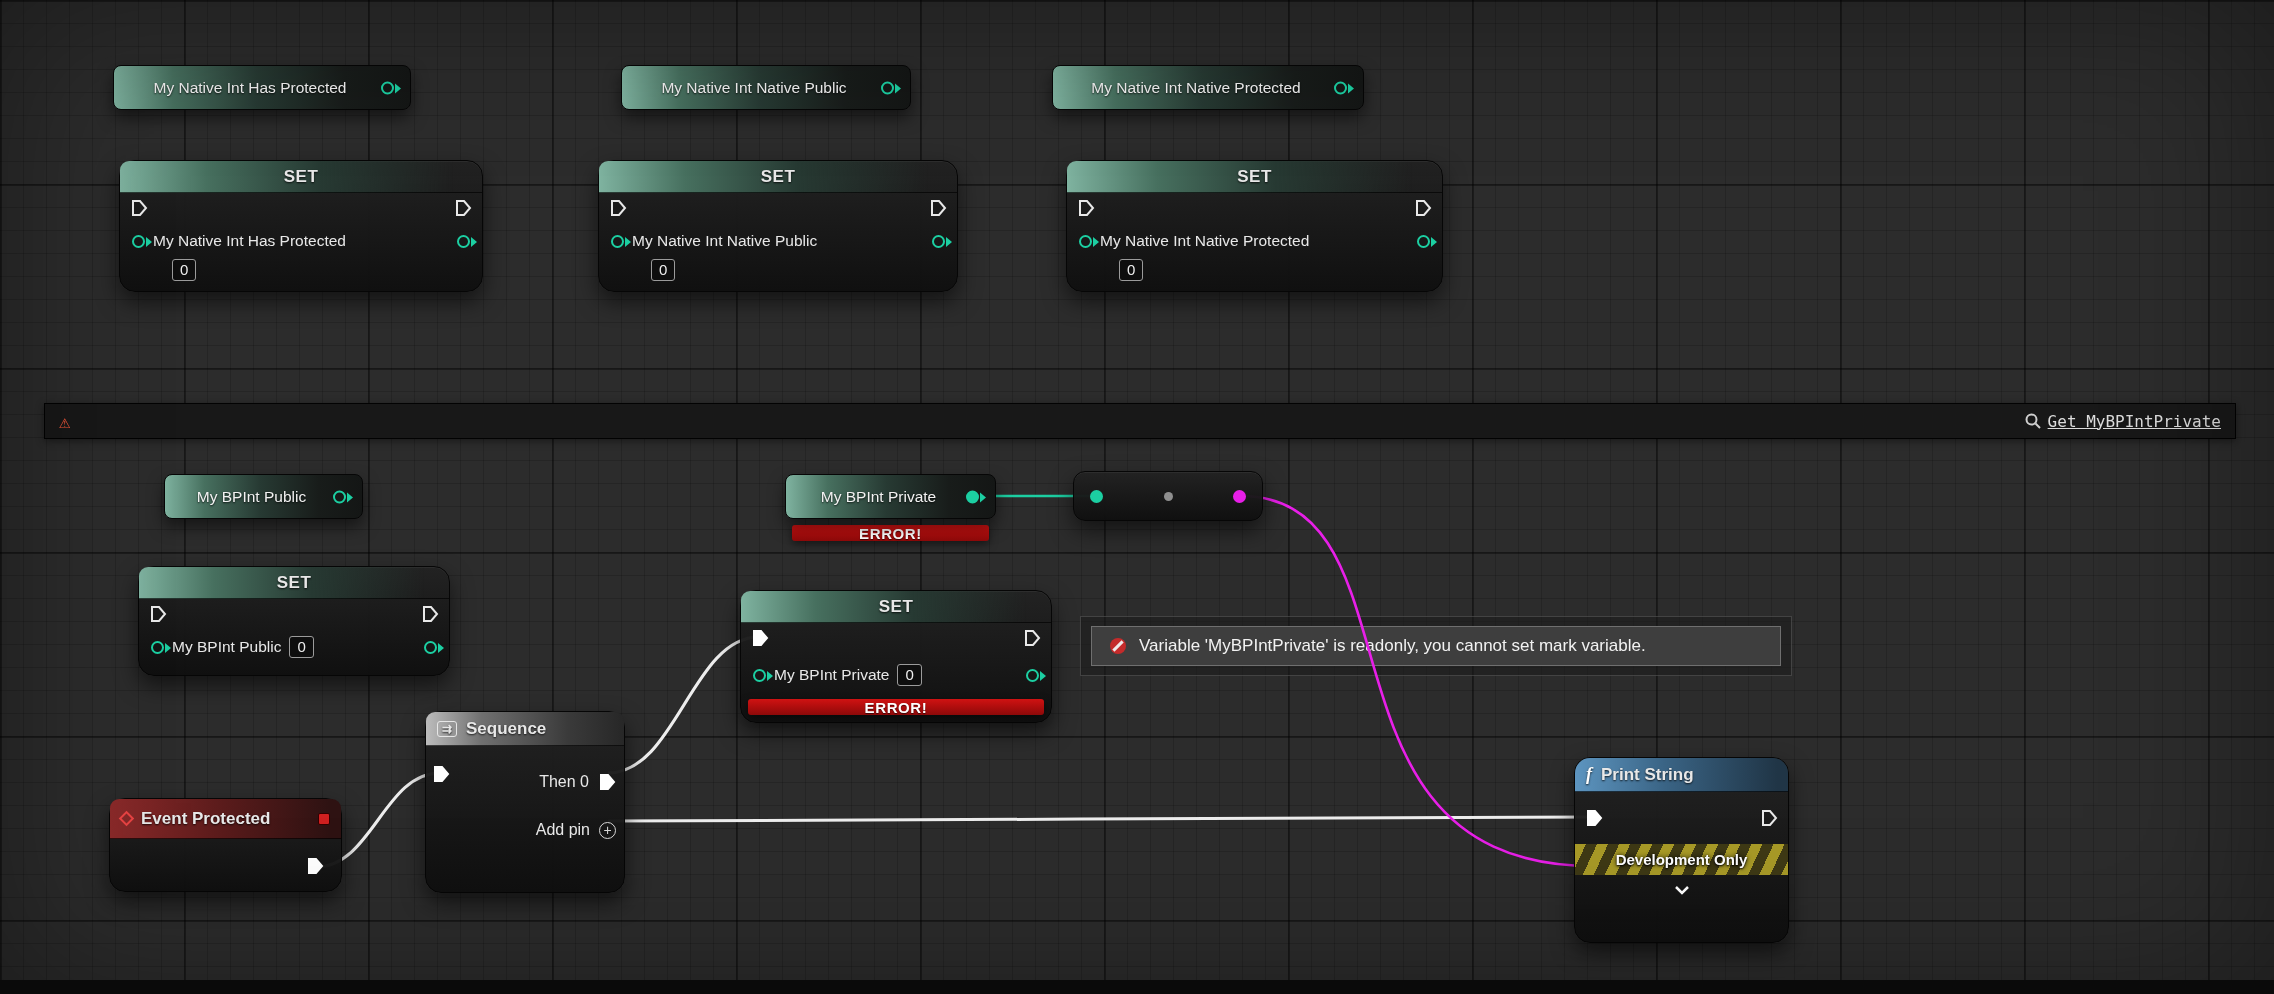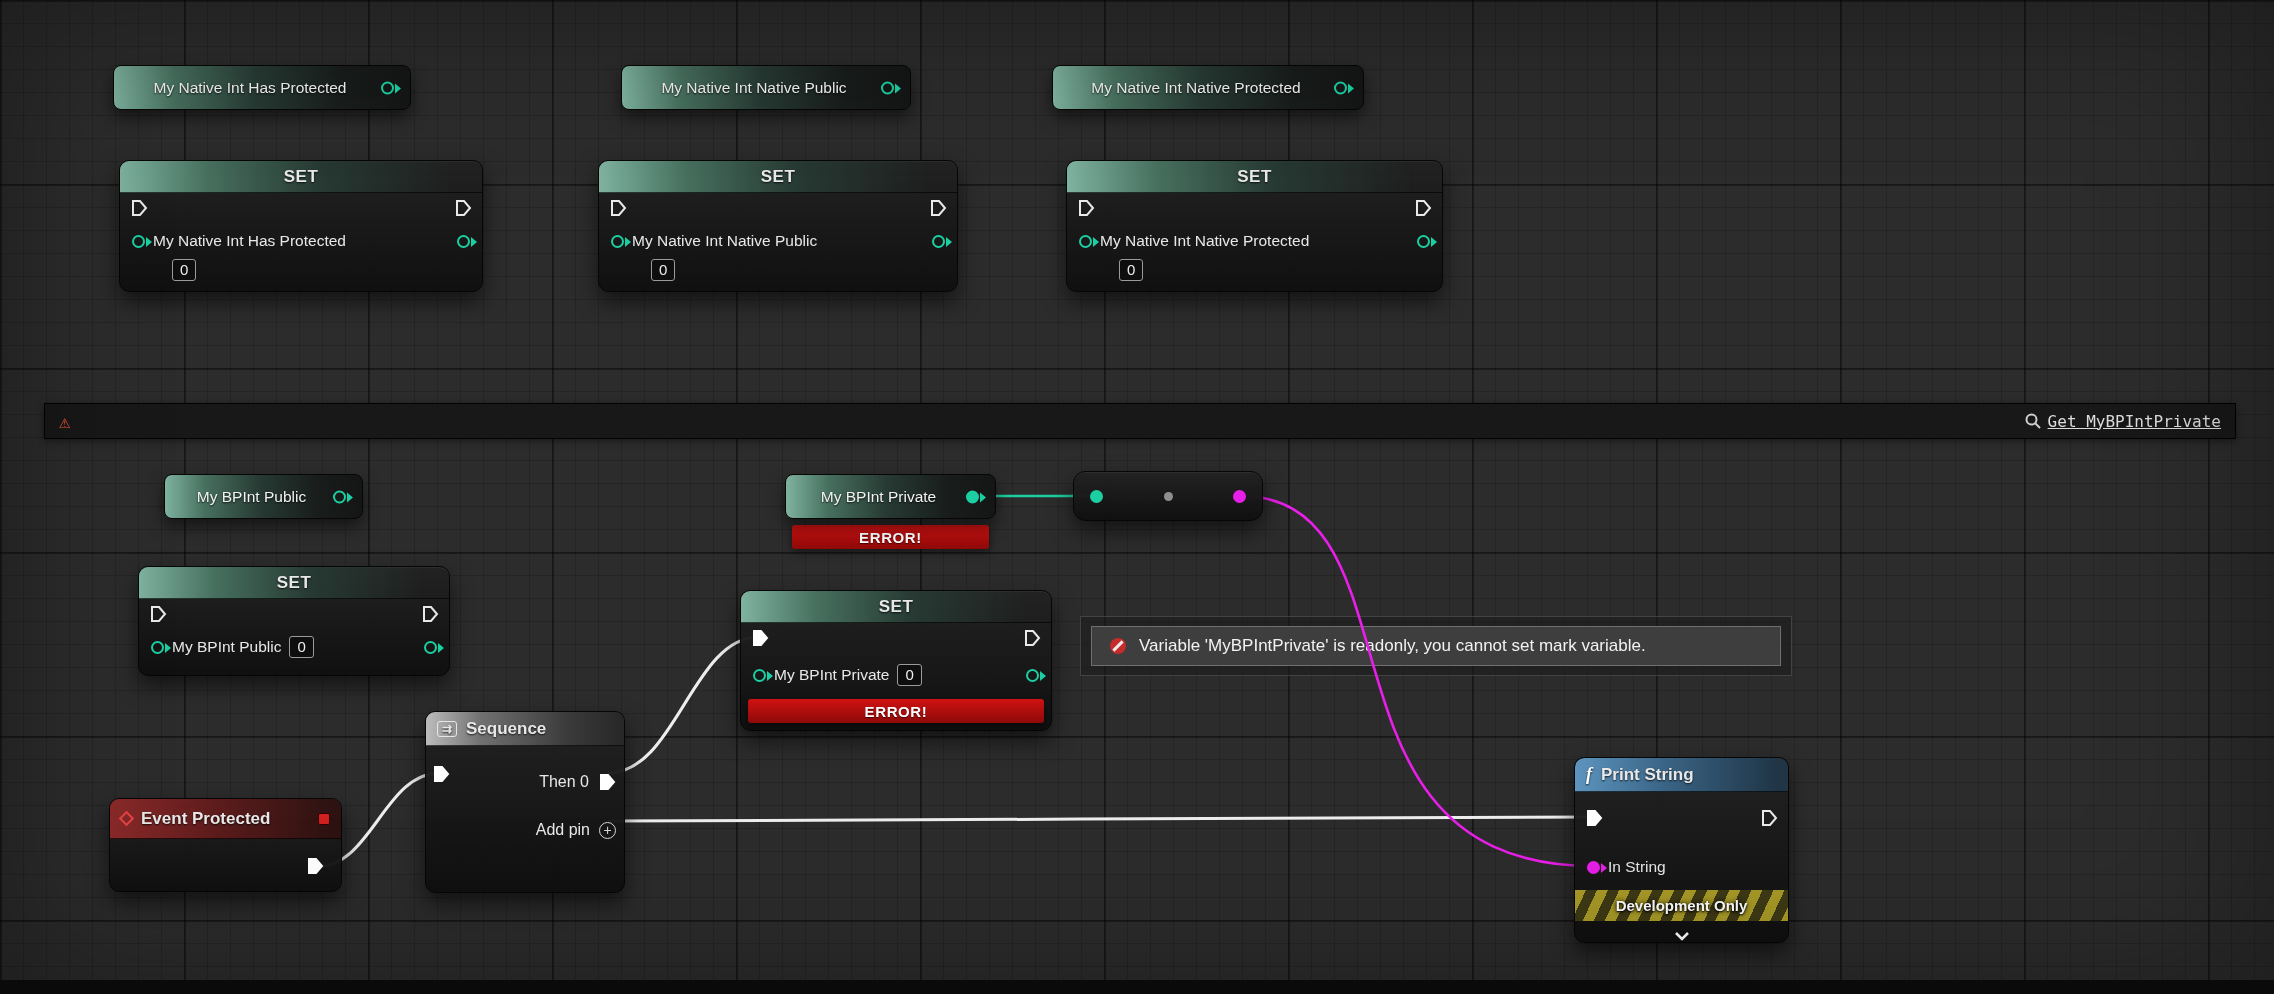--- a/index.html
+++ b/index.html
@@ -22,21 +22,21 @@
   
   svg.wires { position:absolute; left:0; top:0; z-index:6; pointer-events:none; }
   .w-exec { stroke:#ededed; stroke-width:3; fill:none; }
   .w-teal { stroke:#1ccfa2; stroke-width:2.6; fill:none; }
   .w-magenta { stroke:#e81fe8; stroke-width:2.6; fill:none; }
 
   
   .node {
     position:absolute; z-index:10; color:#e8e8e8;
     background: linear-gradient(180deg, rgba(34,34,34,.97), rgba(15,15,15,.97));
-    border:1px solid #060606; border-radius:10px;
+    border:1px solid #060606; border-radius:16px;
     box-shadow: 0 10px 22px rgba(0,0,0,.55), inset 0 1px 0 rgba(255,255,255,.05);
   }
 
   
   .capsule {
     position:absolute; z-index:10; height:45px; border-radius:8px;
     border:1px solid #060606; box-shadow:0 8px 16px rgba(0,0,0,.5);
     background: linear-gradient(90deg,#7fb3a0 0%, #47705f 20%, #273a33 48%, #181c1a 78%, #141615 100%);
     display:flex; align-items:center; justify-content:center;
     padding:0 42px 0 18px; font-size:15.5px; color:#f2f2f2;
@@ -79,21 +79,21 @@
   .teal { --pc:#1ccfa2; } .magenta { --pc:#e81fe8; }
   .capsule .dpin { position:absolute; right:16px; top:50%; transform:translateY(-50%); }
 
   .valbox {
     min-width:18px; height:22px; line-height:20px; padding:0 7px;
     background:#0e0e0e; border:1px solid #9b9b9b; border-radius:3px;
     font-size:15px; color:#eee; text-align:center; display:inline-block;
   }
 
   .error-banner {
-    height:24px; margin:6px auto 7px; width:calc(100% - 14px);
+    height:16px; margin:6px auto 7px; width:calc(100% - 14px);
     background:linear-gradient(180deg,#d01212,#8e0909); border-radius:3px;
     display:flex; align-items:center; justify-content:center;
     color:#fff; font-weight:700; font-size:15px; letter-spacing:.6px;
     box-shadow:0 3px 8px rgba(0,0,0,.5); text-shadow:0 1px 1px rgba(0,0,0,.6);
   }
 
   
   .warning-bar {
     position:absolute; left:44px; top:403px; width:2192px; height:36px; z-index:12;
     display:flex; align-items:center; gap:12px; padding:0 14px;
@@ -351,24 +351,20 @@
       <span>Print String</span>
     </div>
     <div class="exec-row tall">
       <svg class="exec filled" width="18" height="18" viewBox="0 0 18 18">
           <path d="M3 2 h7 l6 7 -6 7 H3 z"></path>
         </svg>
       <svg class="exec" width="18" height="18" viewBox="0 0 18 18">
           <path d="M3 2 h7 l6 7 -6 7 H3 z"></path>
         </svg>
     </div>
-    <div class="data-row tall">
-      <span class="dpin magenta filled"></span>
-      <span>In String</span>
-    </div>
     <div class="dev-banner">
       <span>Development Only</span>
     </div>
     <div class="chevron-row">
       <svg width="18" height="11" viewBox="0 0 18 11">
         <path d="M3 2 L9 8 L15 2" stroke="#fff" stroke-width="2.5" fill="none"></path>
       </svg>
     </div>
   </div>
 

